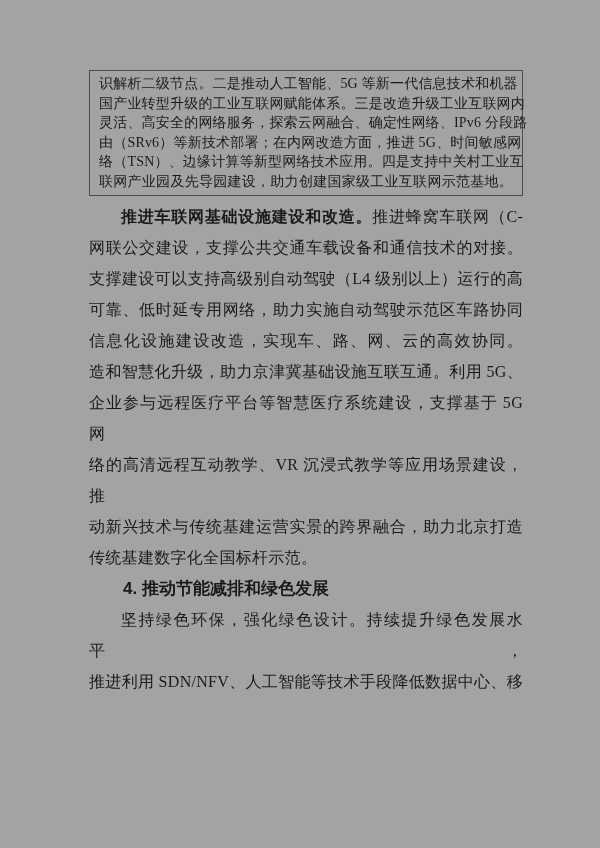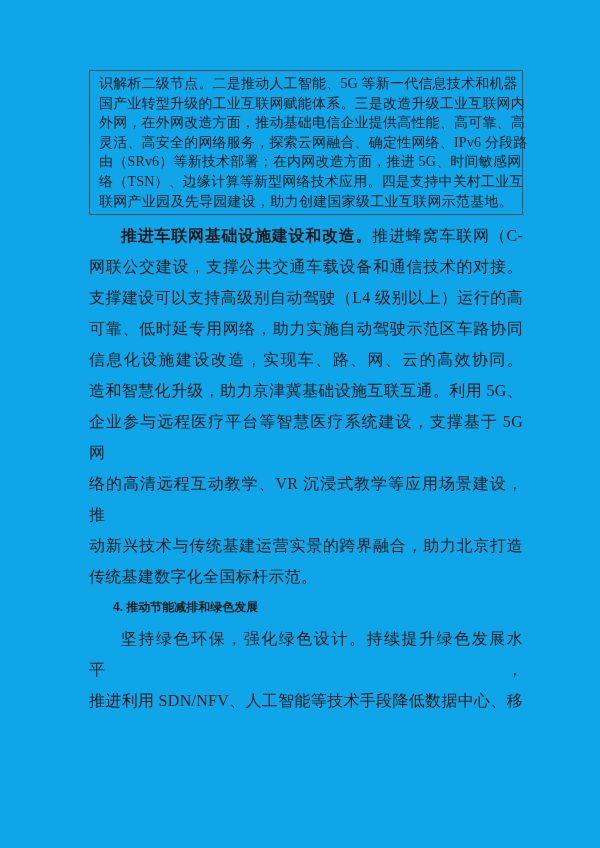--- a/index.html
+++ b/index.html
@@ -4,21 +4,21 @@
 <style>
   html, body {
     margin: 0;
     padding: 0;
     background: #ffffff;
   }
   .page {
     position: relative;
     width: 600px;
     height: 848px;
-    background: #0ea5e9;
+    background: #a3a3a3;
     overflow: hidden;
     font-family: "Liberation Serif", "DejaVu Serif", serif;
     color: #1a1a1a;
   }
   .content {
     position: absolute;
     left: 89px;
     top: 0;
     width: 434px;
   }
@@ -54,39 +54,38 @@
     text-align-last: left;
   }
   .indent {
     text-indent: 2em;
   }
   .lead-bold {
     font-weight: 700;
     font-family: Liberation Sans, sans-serif;
   }
   .section-heading {
-    font-size: 12px;
+    font-size: 17px;
     line-height: 31px;
     font-weight: 700;
     font-family: "Liberation Sans", "DejaVu Sans", sans-serif;
     text-indent: 2em;
     text-align: left;
     text-align-last: left;
   }
 </style>
 </head>
 <body>
 
 <div class="page">
   <div class="content">
 
     <div class="highlight-box">
       <div class="box-line">识解析二级节点。二是推动人工智能、5G 等新一代信息技术和机器</div>
       <div class="box-line">国产业转型升级的工业互联网赋能体系。三是改造升级工业互联网内</div>
-      <div class="box-line">外网，在外网改造方面，推动基础电信企业提供高性能、高可靠、高</div>
       <div class="box-line">灵活、高安全的网络服务，探索云网融合、确定性网络、IPv6 分段路</div>
       <div class="box-line">由（SRv6）等新技术部署；在内网改造方面，推进 5G、时间敏感网</div>
       <div class="box-line">络（TSN）、边缘计算等新型网络技术应用。四是支持中关村工业互</div>
       <div class="box-line">联网产业园及先导园建设，助力创建国家级工业互联网示范基地。</div>
     </div>
 
     <div class="para para-first">
       <div class="body-line indent">
         <span class="lead-bold">推进车联网基础设施建设和改造。</span><span>推进蜂窝车联网（C-</span>
       </div>

